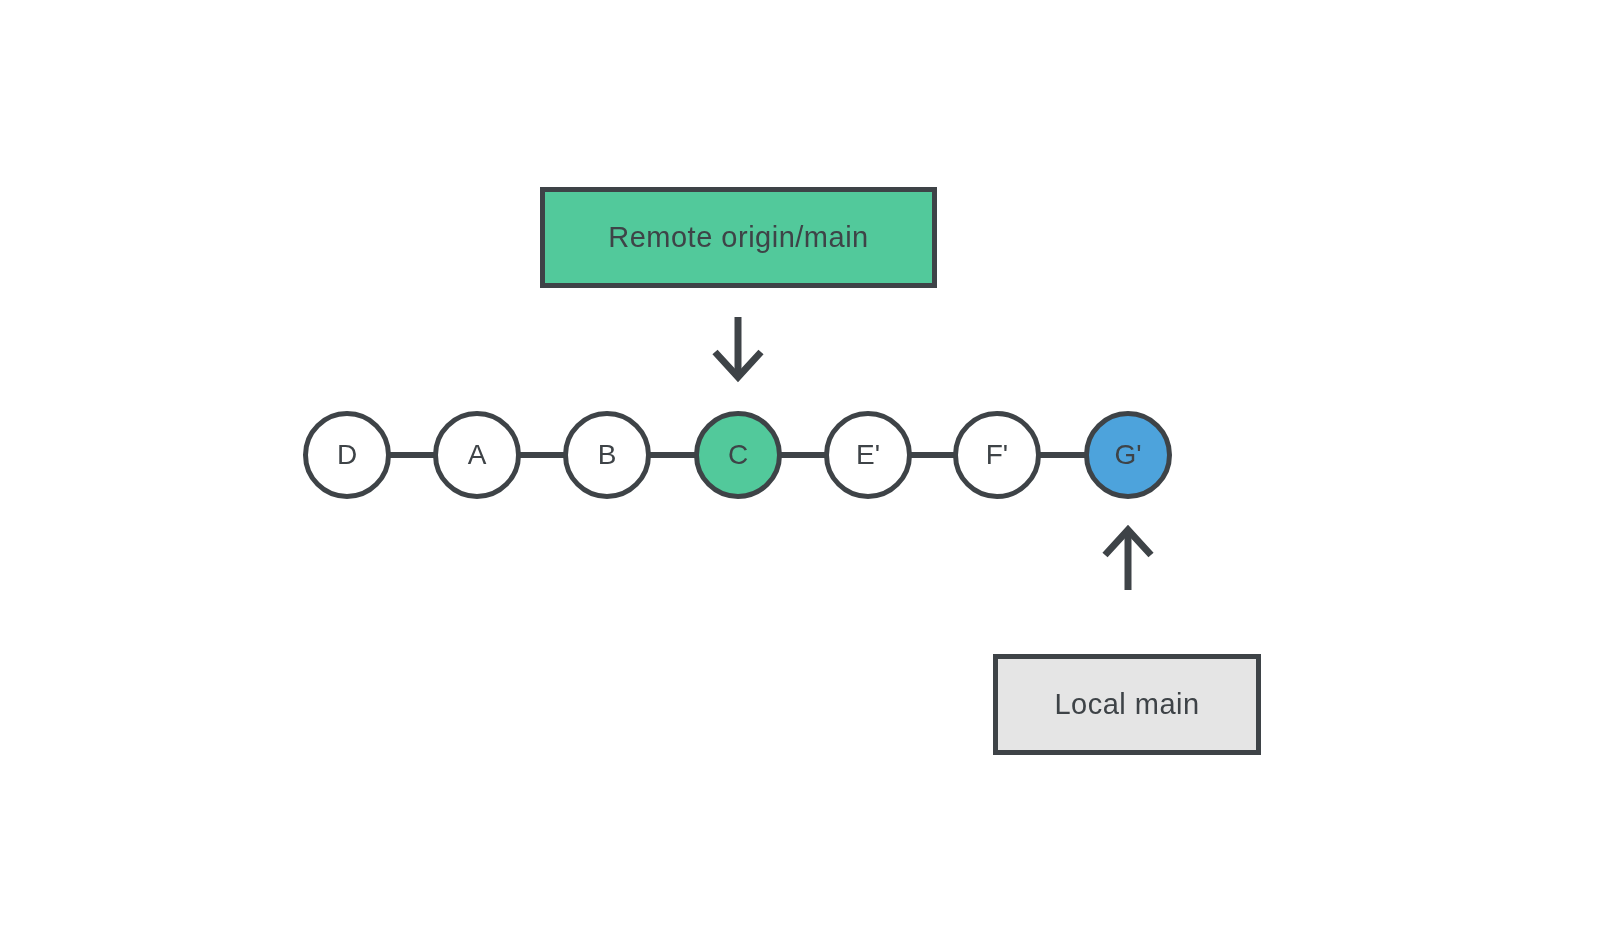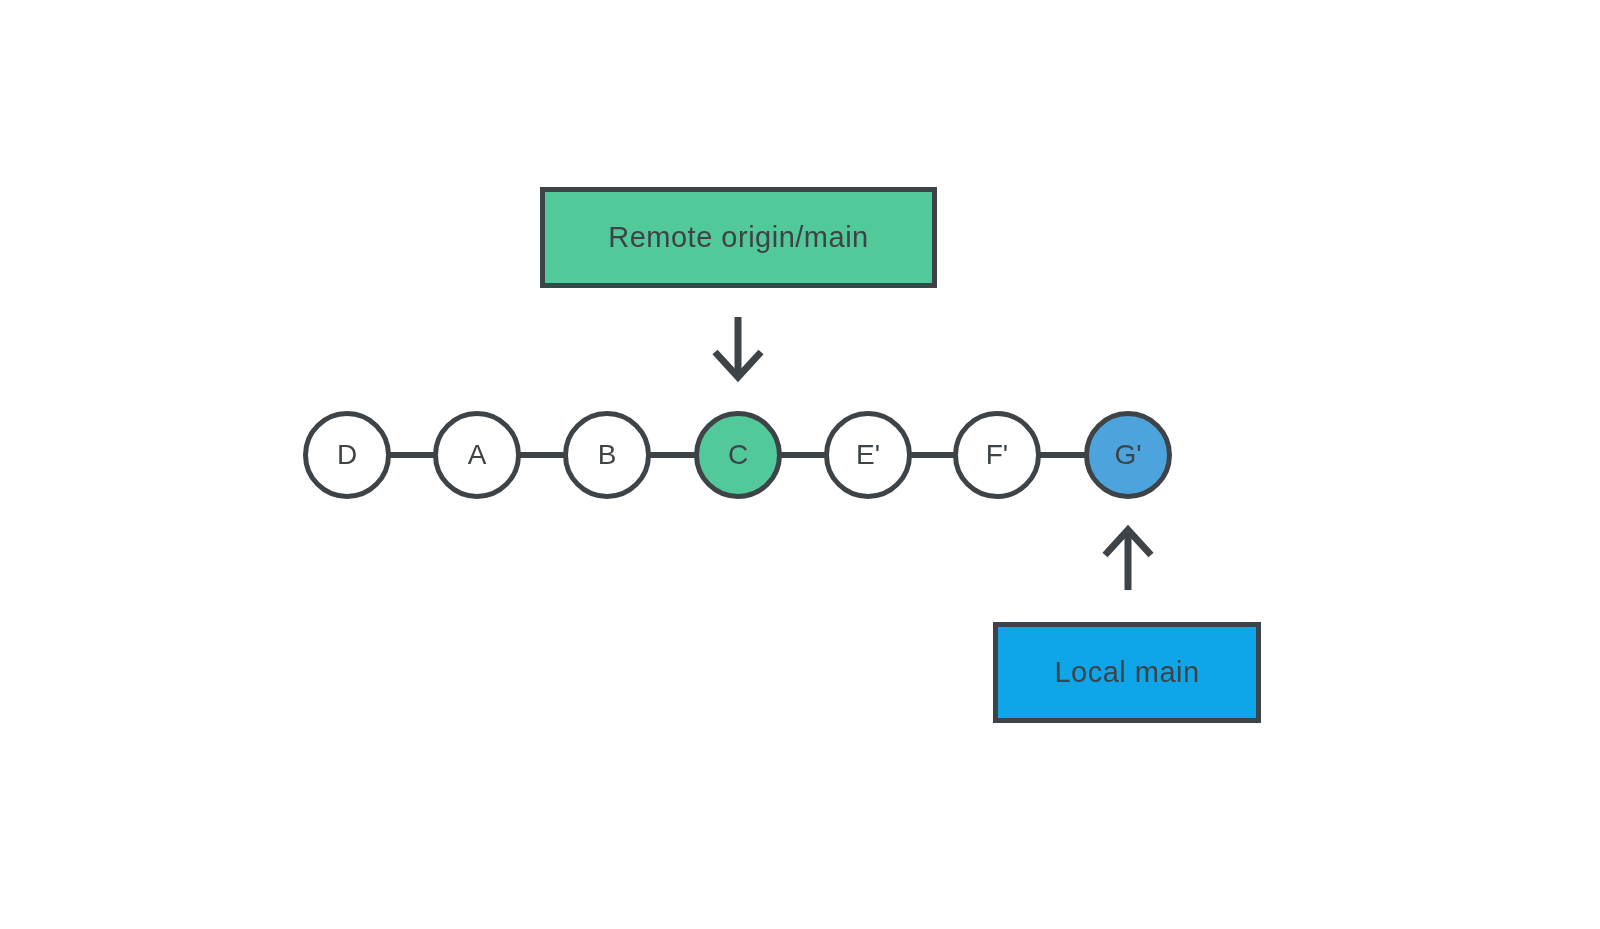--- a/index.html
+++ b/index.html
@@ -103,17 +103,17 @@
     <span>G'</span>
   </div>
 
   <div class="arrow arrow-up">
     <svg width="60" height="70" viewBox="0 0 60 70">
       <line x1="30" y1="68" x2="30" y2="10" stroke="#3E4347" stroke-width="7"></line>
       <polyline points="7,33 30,8 53,33" fill="none" stroke="#3E4347" stroke-width="7"></polyline>
     </svg>
   </div>
 
-  <div class="label-box local-box" style="background: #0ea5e9;">
+  <div class="label-box local-box" style="background: #e5e5e5; margin-top: 32px;">
     <span>Local main</span>
   </div>
 
 </div>
 
 </body></html>

